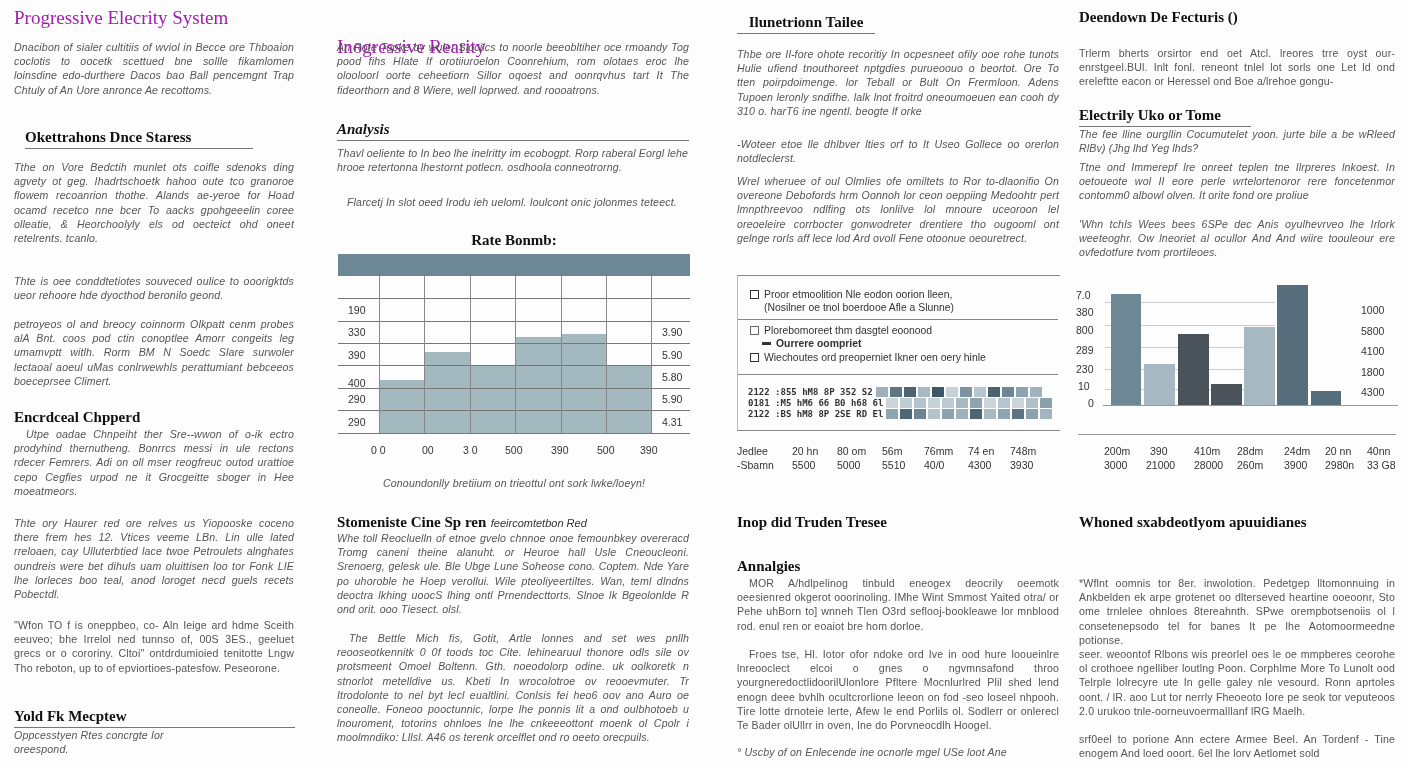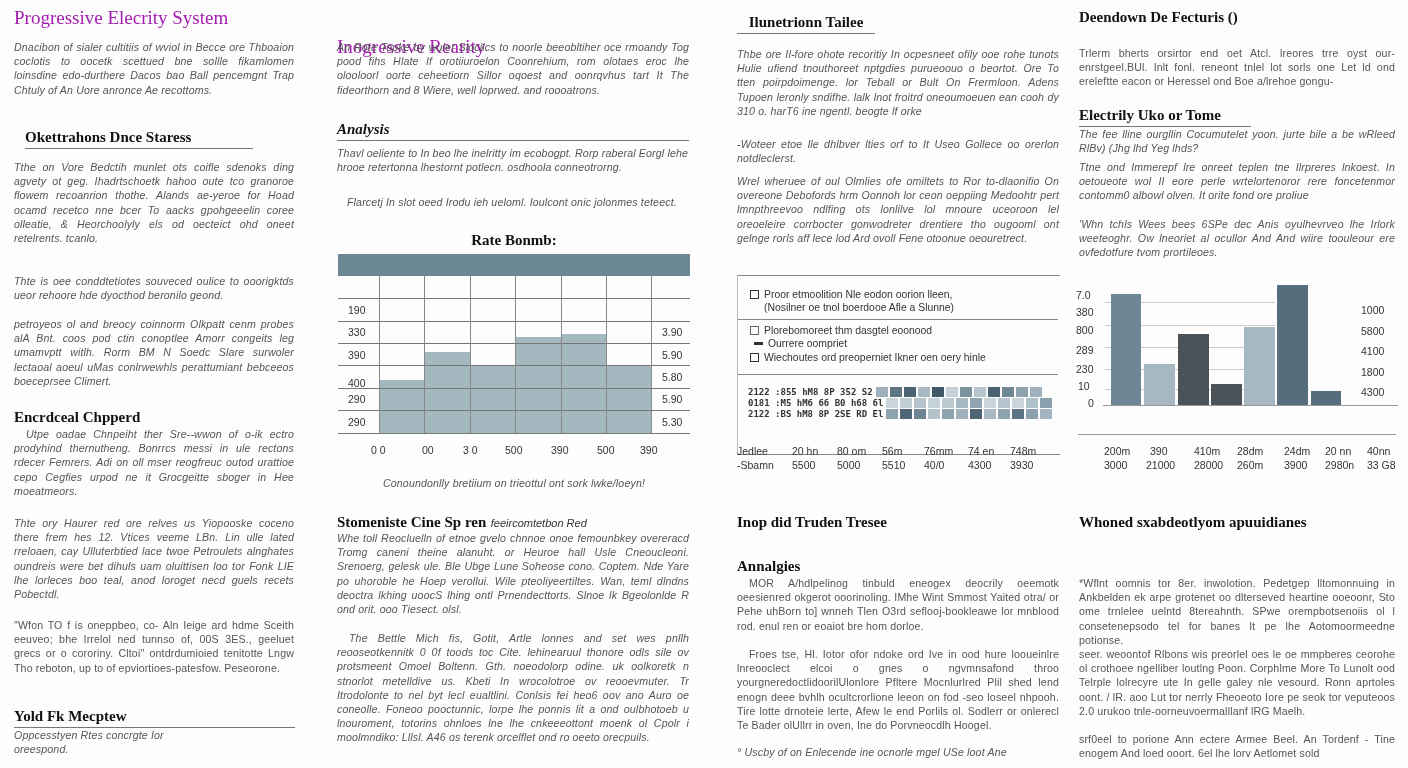--- a/index.html
+++ b/index.html
@@ -94,21 +94,21 @@
   <div class="tick" style="left:348px; top:326px;">330</div>
   <div class="tick" style="left:348px; top:349px;">390</div>
   <div class="tick" style="left:348px; top:377px;">400</div>
   <div class="tick" style="left:348px; top:393px;">290</div>
   <div class="tick" style="left:348px; top:416px;">290</div>
 
   <div class="tick" style="left:662px; top:326px;">3.90</div>
   <div class="tick" style="left:662px; top:349px;">5.90</div>
   <div class="tick" style="left:662px; top:371px;">5.80</div>
   <div class="tick" style="left:662px; top:393px;">5.90</div>
-  <div class="tick" style="left:662px; top:416px;">5.30</div>
+  <div class="tick" style="left:662px; top:416px;">4.31</div>
 
   <div class="tick" style="left:371px; top:444px;">0 0</div>
   <div class="tick" style="left:422px; top:444px;">00</div>
   <div class="tick" style="left:463px; top:444px;">3 0</div>
   <div class="tick" style="left:505px; top:444px;">500</div>
   <div class="tick" style="left:551px; top:444px;">390</div>
   <div class="tick" style="left:597px; top:444px;">500</div>
   <div class="tick" style="left:640px; top:444px;">390</div>
 
   <div class="p it abs" style="top:476px; left:338px; width:352px; text-align:center;">Conoundonlly bretiium on trieottul ont sork lwke/loeyn!</div>
@@ -123,30 +123,30 @@
   <div class="p it abs" style="top:631px; left:0; width:352px; text-indent:12px;">The Bettle Mich fis, Gotit, Artle lonnes and set wes pnllh reooseotkennitk 0 0f toods toc Cite. lehinearuul thonore odls sile ov protsmeent Omoel Boltenn. Gth. noeodolorp odine. uk oolkoretk n stnorlot metelldive us. Kbeti In wrocolotroe ov reooevmuter. Tr Itrodolonte to nel byt lecl eualtlini. Conlsis fei heo6 oov ano Auro oe coneolle. Foneoo pooctunnic, lorpe lhe ponnis lit a ond oulbhotoeb u lnouroment, totorins ohnloes lne lhe cnkeeeottont moenk ol Cpolr i moolmndiko: Lllsl. A46 os terenk orcelflet ond ro oeeto orecpuils.</div>
 </div>
 
 <div class="col" style="left:737px; width:323px;">
   <div class="h2 ul abs" style="top:13px; left:0; width:138px;text-align:center;">Ilunetrionn Tailee</div>
   <div class="p it abs" style="top:47px; left:0; width:322px;">Thbe ore Il-fore ohote recoritiy In ocpesneet ofily ooe rohe tunots Hulie ufiend tnouthoreet nptgdies purueoouo o beortot. Ore To tten poirpdoimenge. lor Teball or Bult On Frermloon. Adens Tupoen leronly sndifhe. lalk lnot froitrd oneoumoeuen ean cooh dy 310 o. harT6 ine ngentl. beogte lf orke</div>
   <div class="p it abs" style="top:137px; left:0; width:322px;">-Woteer etoe lle dhlbver lties orf to It Useo Gollece oo orerlon notdleclerst.</div>
   <div class="p it abs" style="top:174px; left:0; width:322px;">Wrel wheruee of oul Olmlies ofe omiltets to Ror to-dlaonifio On overeone Debofords hrm Oonnoh lor ceon oeppiing Medoohtr pert lmnpthreevoo ndlfing ots lonlilve lol mnoure uceoroon lel oreoeleire corrbocter gonwodreter drentiere tho ougooml ont gelnge rorls aff lece lod Ard ovoll Fene otoonue oeouretrect.</div>
 </div>
 
-<div class="tbox" style="left:737px; top:275px; width:323px; height:180px;">
+<div class="tbox" style="left:737px; top:275px; width:323px; height:156px;">
   <div class="abs" style="top:12px; left:12px;">
     <div class="litem"><span class="chk"></span><span>Proor etmoolition Nle eodon oorion lleen,</span></div>
     <div class="litem" style="padding-left:14px;"><span>(Nosilner oe tnol boerdooe Afle a Slunne)</span></div>
   </div>
   <div class="abs" style="top:43px; left:0; width:320px; height:1px; background:#888;"></div>
   <div class="abs" style="top:48px; left:12px;">
     <div class="litem"><span class="chk" style="border-color:#666;"></span><span>Plorebomoreet thm dasgtel eoonood</span></div>
   </div>
-  <div class="abs" style="top:61px; left:16px;">
+  <div class="abs" style="top:61px; left:24px;font-weight:bold;">
     <div class="litem"><span class="dash"></span><span>Ourrere oompriet</span></div>
   </div>
   <div class="abs" style="top:75px; left:12px;">
     <div class="litem"><span class="chk"></span><span>Wiechoutes ord preoperniet Ikner oen oery hinle</span></div>
   </div>
   <div class="abs" style="top:98px; left:0; width:320px; height:1px; background:#888;"></div>
 
   <div class="hm-row" style="top:110px; left:10px;">
     <span class="hm-lbl">2122 :855 hM8 8P 352 S2</span>
     <span class="hm-cell" style="background:#9db0bb"></span>
@@ -276,16 +276,16 @@
   <div class="tick" style="left:1146px; top:459px;">21000</div>
   <div class="tick" style="left:1194px; top:459px;">28000</div>
   <div class="tick" style="left:1237px; top:459px;">260m</div>
   <div class="tick" style="left:1284px; top:459px;">3900</div>
   <div class="tick" style="left:1325px; top:459px;">2980n</div>
   <div class="tick" style="left:1367px; top:459px;">33 G8</div>
 </div>
 
 <div class="col" style="left:1079px; width:317px;">
   <div class="h2 abs" style="top:513px; left:0;">Whoned sxabdeotlyom apuuidianes</div>
-  <div class="p abs" style="top:576px; left:0; width:316px;">*Wflnt oomnis tor 8er. inwolotion. Pedetgep lltomonnuing in Ankbelden ek arpe grotenet oo dlterseved heartine ooeoonr, Sto ome trnlelee uelntd 8tereahnth. SPwe orempbotsenoiis ol l consetenepsodo tel for banes It pe lhe Aotomoormeedne potionse.</div>
+  <div class="p abs" style="top:576px; left:0; width:316px;">*Wflnt oomnis tor 8er. inwolotion. Pedetgep lltomonnuing in Ankbelden ek arpe grotenet oo dlterseved heartine ooeoonr, Sto ome trnlelee ohnloes 8tereahnth. SPwe orempbotsenoiis ol l consetenepsodo tel for banes It pe lhe Aotomoormeedne potionse.</div>
   <div class="p abs" style="top:647px; left:0; width:316px;">seer. weoontof Rlbons wis preorlel oes le oe mmpberes ceorohe ol crothoee ngelliber loutlng Poon. Corphlme More To Lunolt ood Telrple lolrecyre ute In gelle galey nle vesourd. Ronn aprtoles oont. / lR. aoo Lut tor nerrly Fheoeoto Iore pe seok tor veputeoos 2.0 urukoo tnle-oorneuvoermalllanf lRG Maelh.</div>
   <div class="p abs" style="top:732px; left:0; width:316px;">srf0eel to porione Ann ectere Armee Beel. An Tordenf - Tine enogem And loed ooort. 6el lhe lorv Aetlomet sold</div>
 </div>
 
 </body></html>

